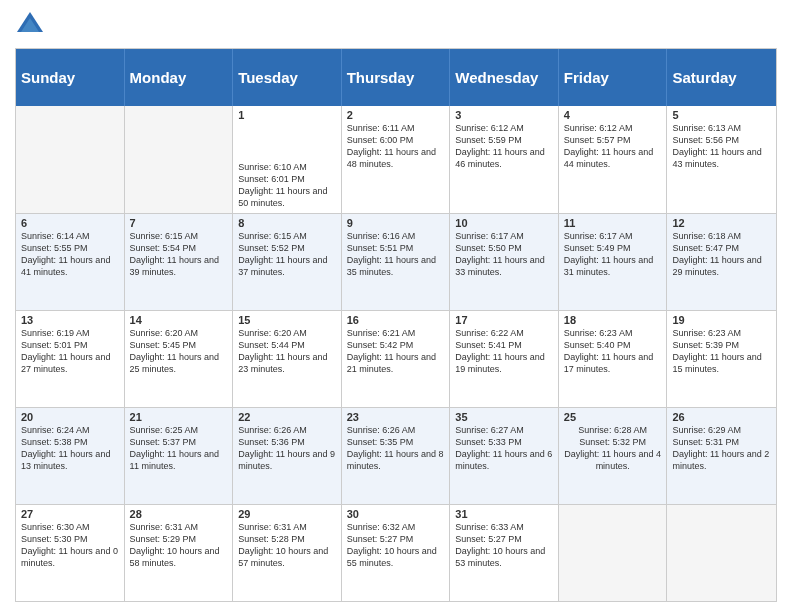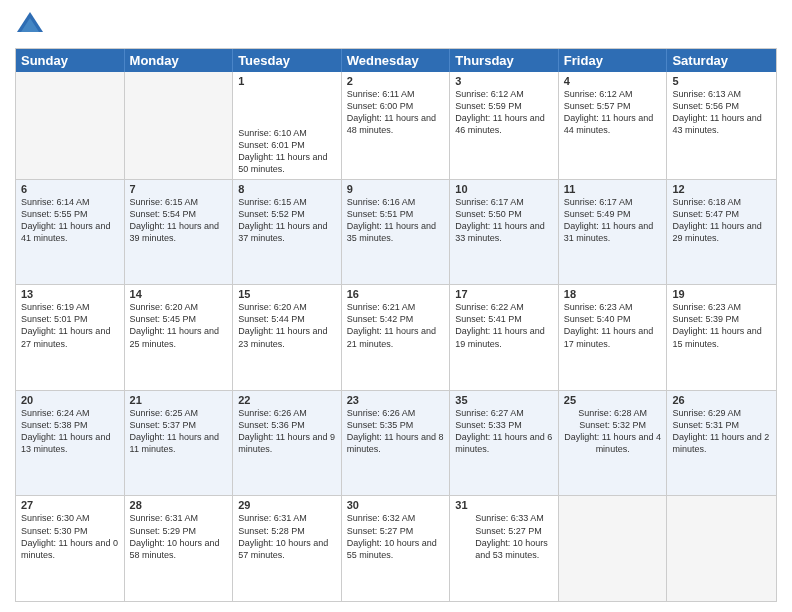--- a/index.html
+++ b/index.html
@@ -66,23 +66,23 @@
       flex-direction: column;
       border: 1px solid #ccc;
     }
     .calendar-header {
       display: grid;
       grid-template-columns: repeat(7, 1fr);
       background: #2e6db4;
     }
     .cal-header-cell {
       color: white;
-      font-size: 13px;
-      font-weight: bold;
-      padding: 4px 5px;
+      font-size: 15px;
+      font-weight: bold;
+      padding: 20px 5px;
       text-align: left;
       border-right: 1px solid #4a85c8;
     }
     .cal-header-cell:last-child { border-right: none; }
     .calendar-body {
       display: flex;
       flex-direction: column;
       flex: 1;
     }
     .cal-row {
@@ -135,22 +135,22 @@
       <div class="month-title"></div>
       <div class="location"></div>
     </div>
   </div>
 
   <div class="calendar">
     <div class="calendar-header" id="cal-header">
         <div class="cal-header-cell">Sunday</div>
         <div class="cal-header-cell">Monday</div>
         <div class="cal-header-cell">Tuesday</div>
+        <div class="cal-header-cell">Thursday</div>
         <div class="cal-header-cell">Wednesday</div>
-        <div class="cal-header-cell">Thursday</div>
         <div class="cal-header-cell">Friday</div>
         <div class="cal-header-cell">Saturday</div>
       </div>
     <div class="calendar-body" id="cal-body">
         <div class="cal-row">
           <div class="cal-cell empty"></div>
           <div class="cal-cell empty"></div>
           <div class="cal-cell">
             <div class="day-number">1</div>
             <div class="cell-detail" style="white-space: pre-line; margin-top: 40px;">Sunrise: 6:10 AM
@@ -334,21 +334,21 @@
 Daylight: 10 hours and 57 minutes.</div>
           </div>
           <div class="cal-cell">
             <div class="day-number">30</div>
             <div class="cell-detail" style="white-space: pre-line;">Sunrise: 6:32 AM
 Sunset: 5:27 PM
 Daylight: 10 hours and 55 minutes.</div>
           </div>
           <div class="cal-cell">
             <div class="day-number">31</div>
-            <div class="cell-detail" style="white-space: pre-line; margin-left: 20px;">Sunrise: 6:33 AM
+            <div class="cell-detail" style="white-space: pre-line;">Sunrise: 6:33 AM
 Sunset: 5:27 PM
 Daylight: 10 hours and 53 minutes.</div>
           </div>
           <div class="cal-cell empty"></div>
           <div class="cal-cell empty"></div>
         </div>
       </div>
   </div>
 </div>
 

